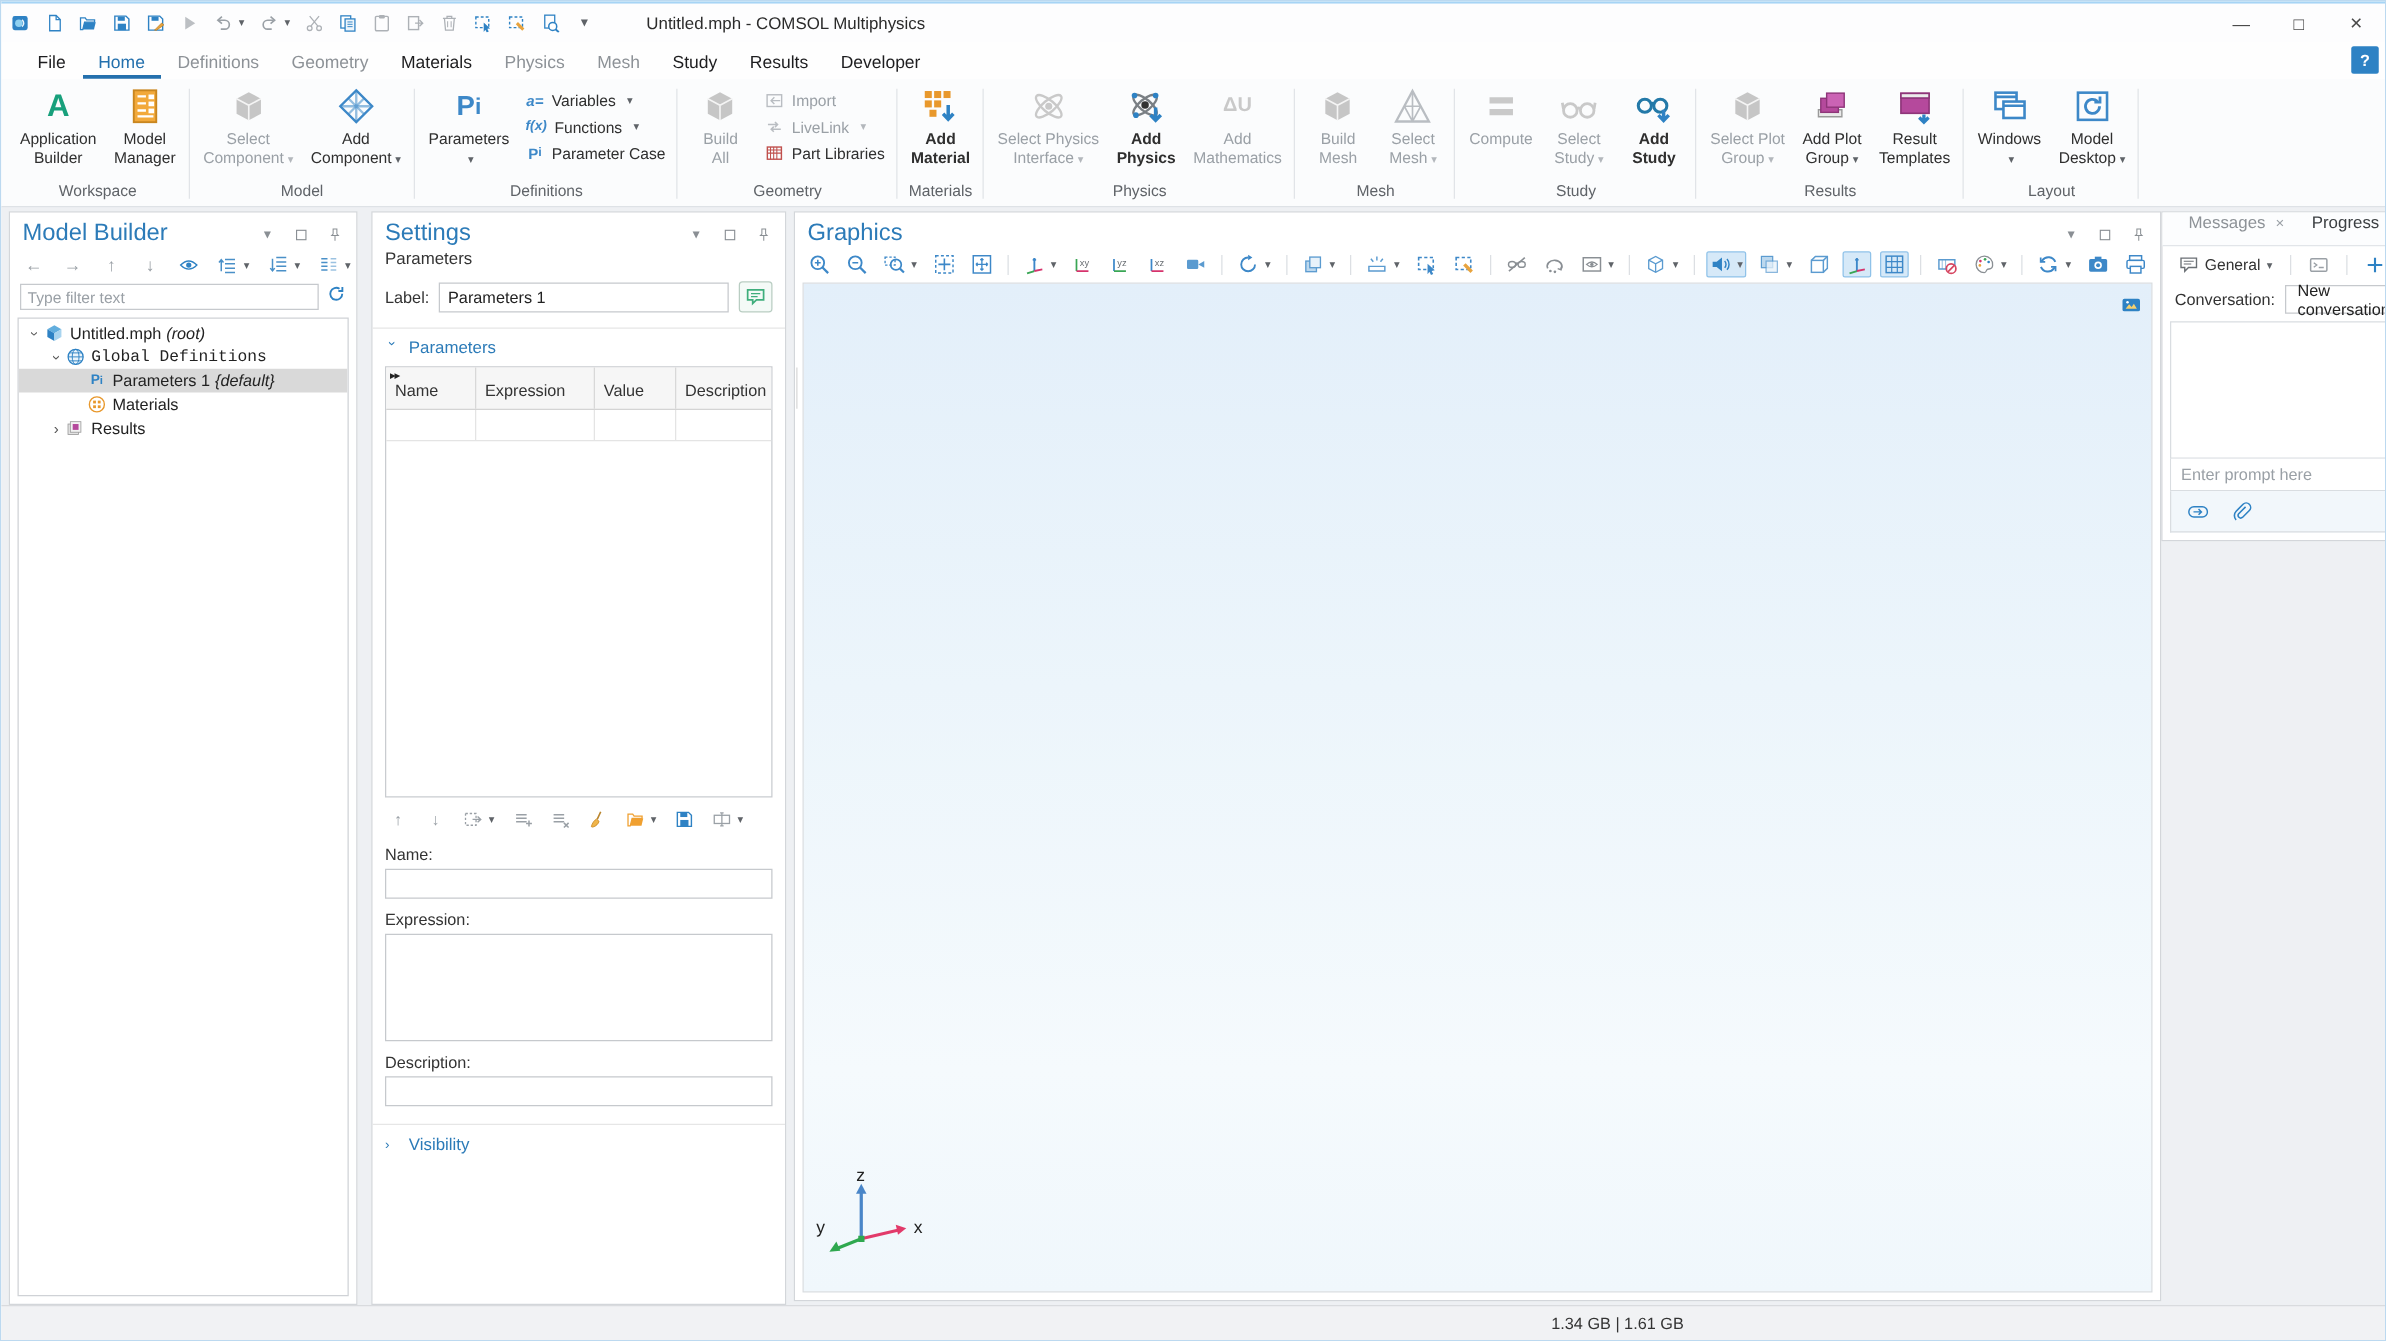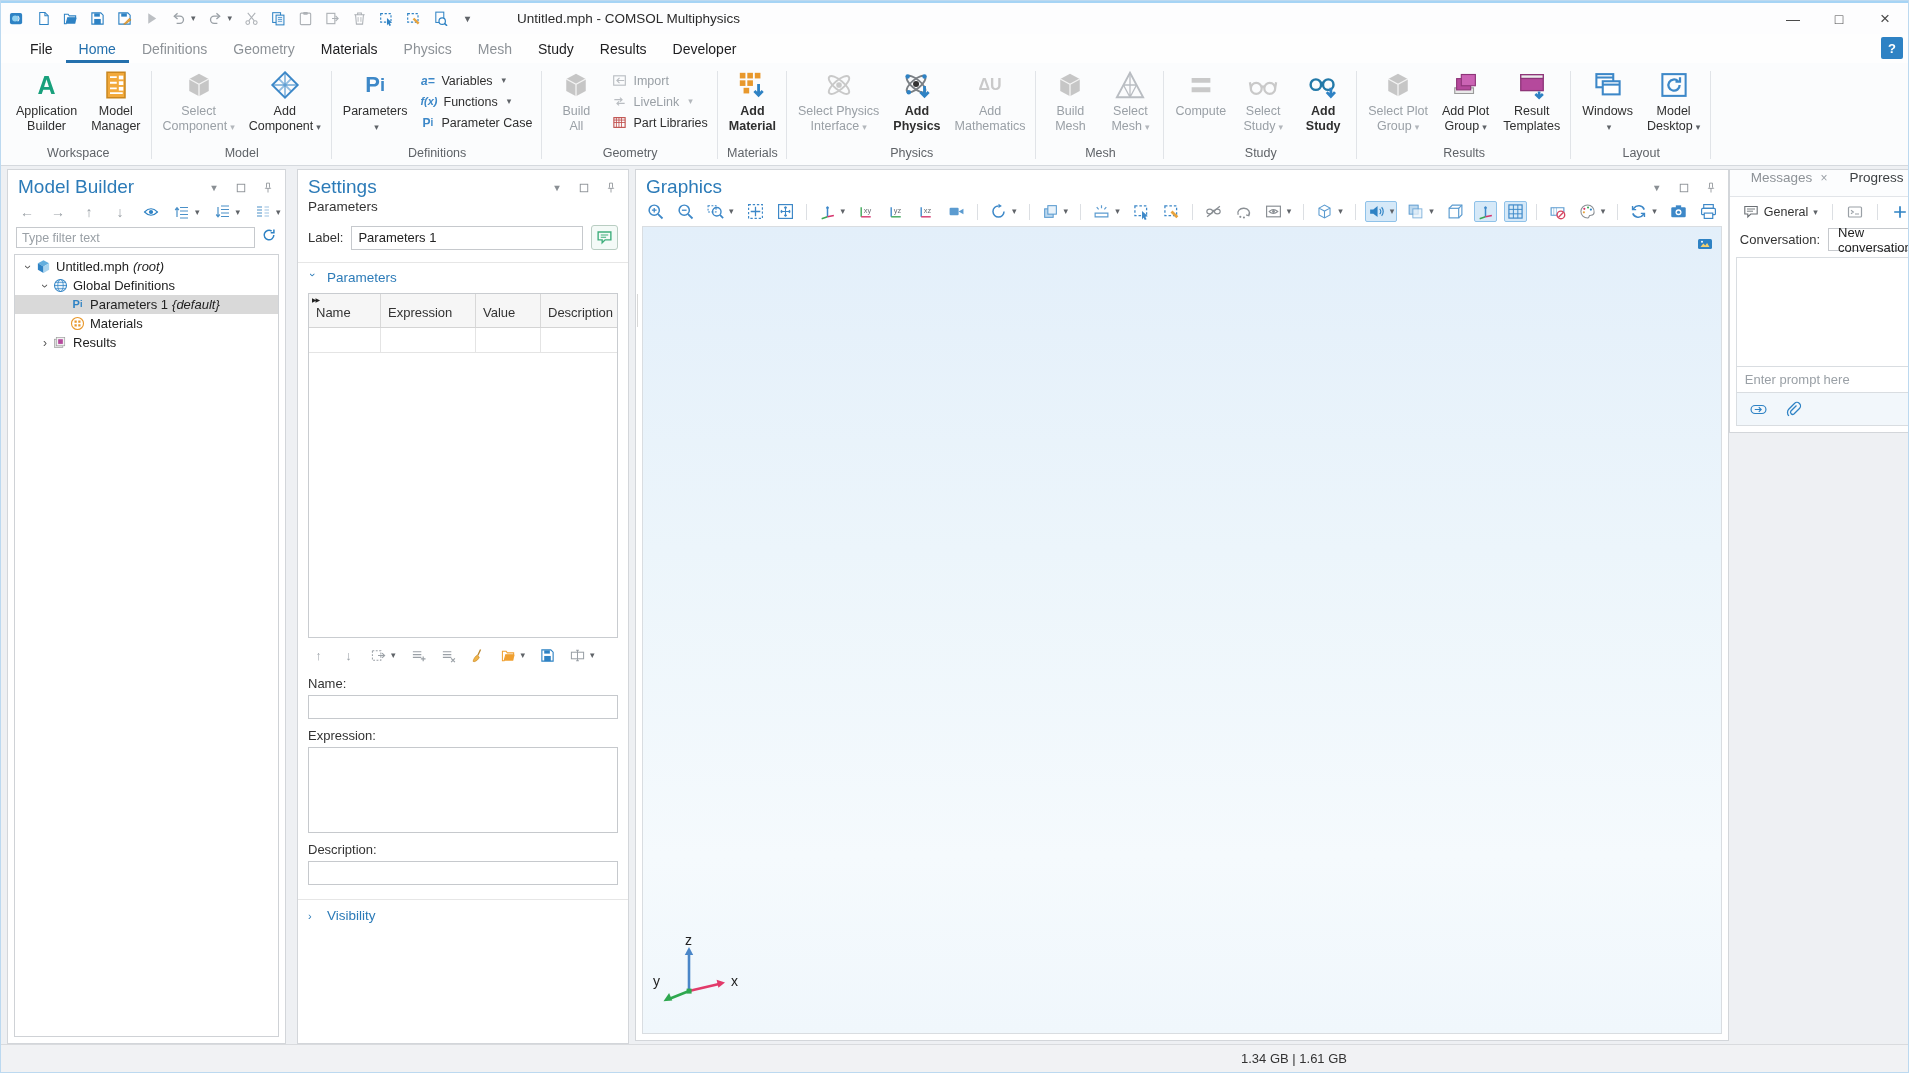--- a/index.html
+++ b/index.html
@@ -748,21 +748,21 @@
             <span class="ic tico" style="height: 15px; color: rgb(138, 143, 148); width: 15px;">
               <svg viewBox="0 0 16 16">
                 <path d="M8 1.2l6 3.4-6 3.4-6-3.4z" fill="#62aede"></path>
                 <path d="M2 4.6v6.8l6 3.4V8z" fill="#2e82c4"></path>
                 <path d="M14 4.6v6.8l-6 3.4V8z" fill="#a8d4ef"></path>
               </svg>
             </span>
             <span class="tlabel">Untitled.mph</span>
             <span class="tsuffix"> (root)</span>
           </div>
-          <div class="trow" style="padding-left: 23px;">
+          <div class="trow" style="padding-left: 23px; font-family: Liberation Mono, monospace;">
             <span class="texp">
               <span class="rot">›</span>
             </span>
             <span class="ic tico" style="height: 15px; color: rgb(138, 143, 148); width: 15px;">
               <svg viewBox="0 0 16 16">
                 <circle cx="8" cy="8" r="6.4" fill="#eaf4fb" stroke="#2e82c4" stroke-width="1.1"></circle>
                 <ellipse cx="8" cy="8" rx="2.9" ry="6.4" fill="none" stroke="#2e82c4" stroke-width=".8"></ellipse>
                 <path d="M1.6 8h12.8M2.5 4.6h11M2.5 11.4h11" stroke="#2e82c4" stroke-width=".8"></path>
               </svg>
             </span>

